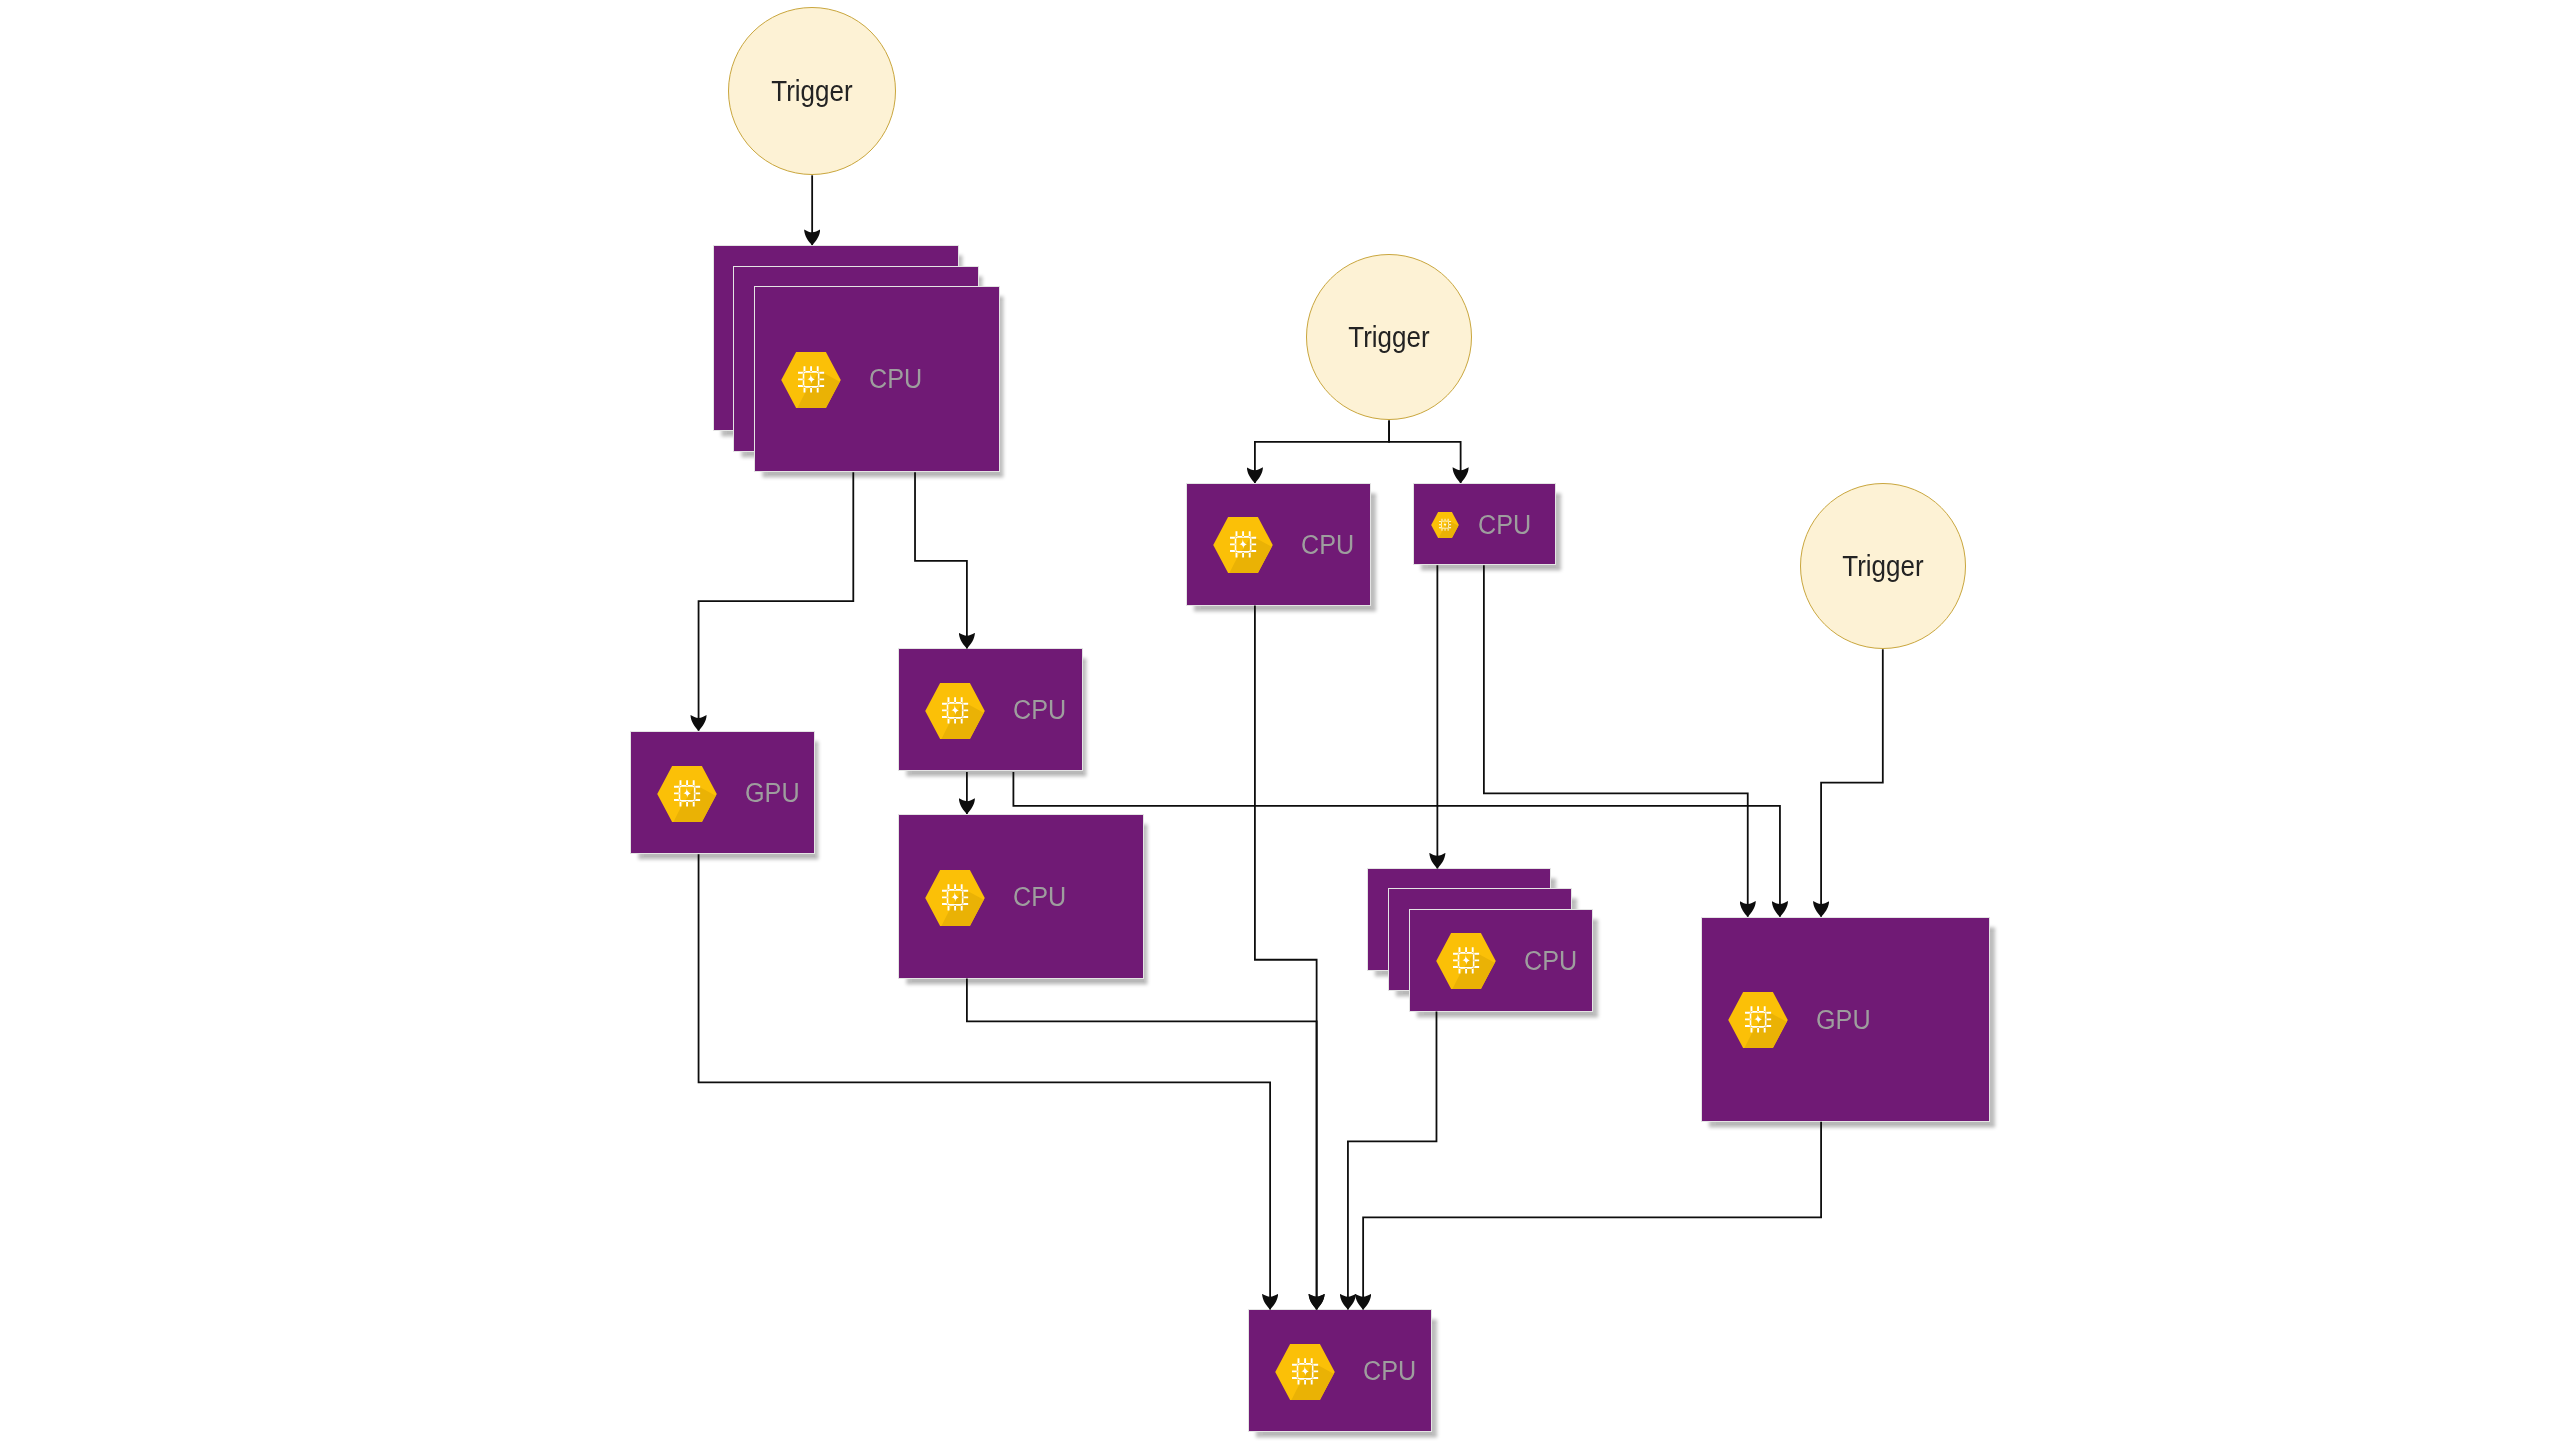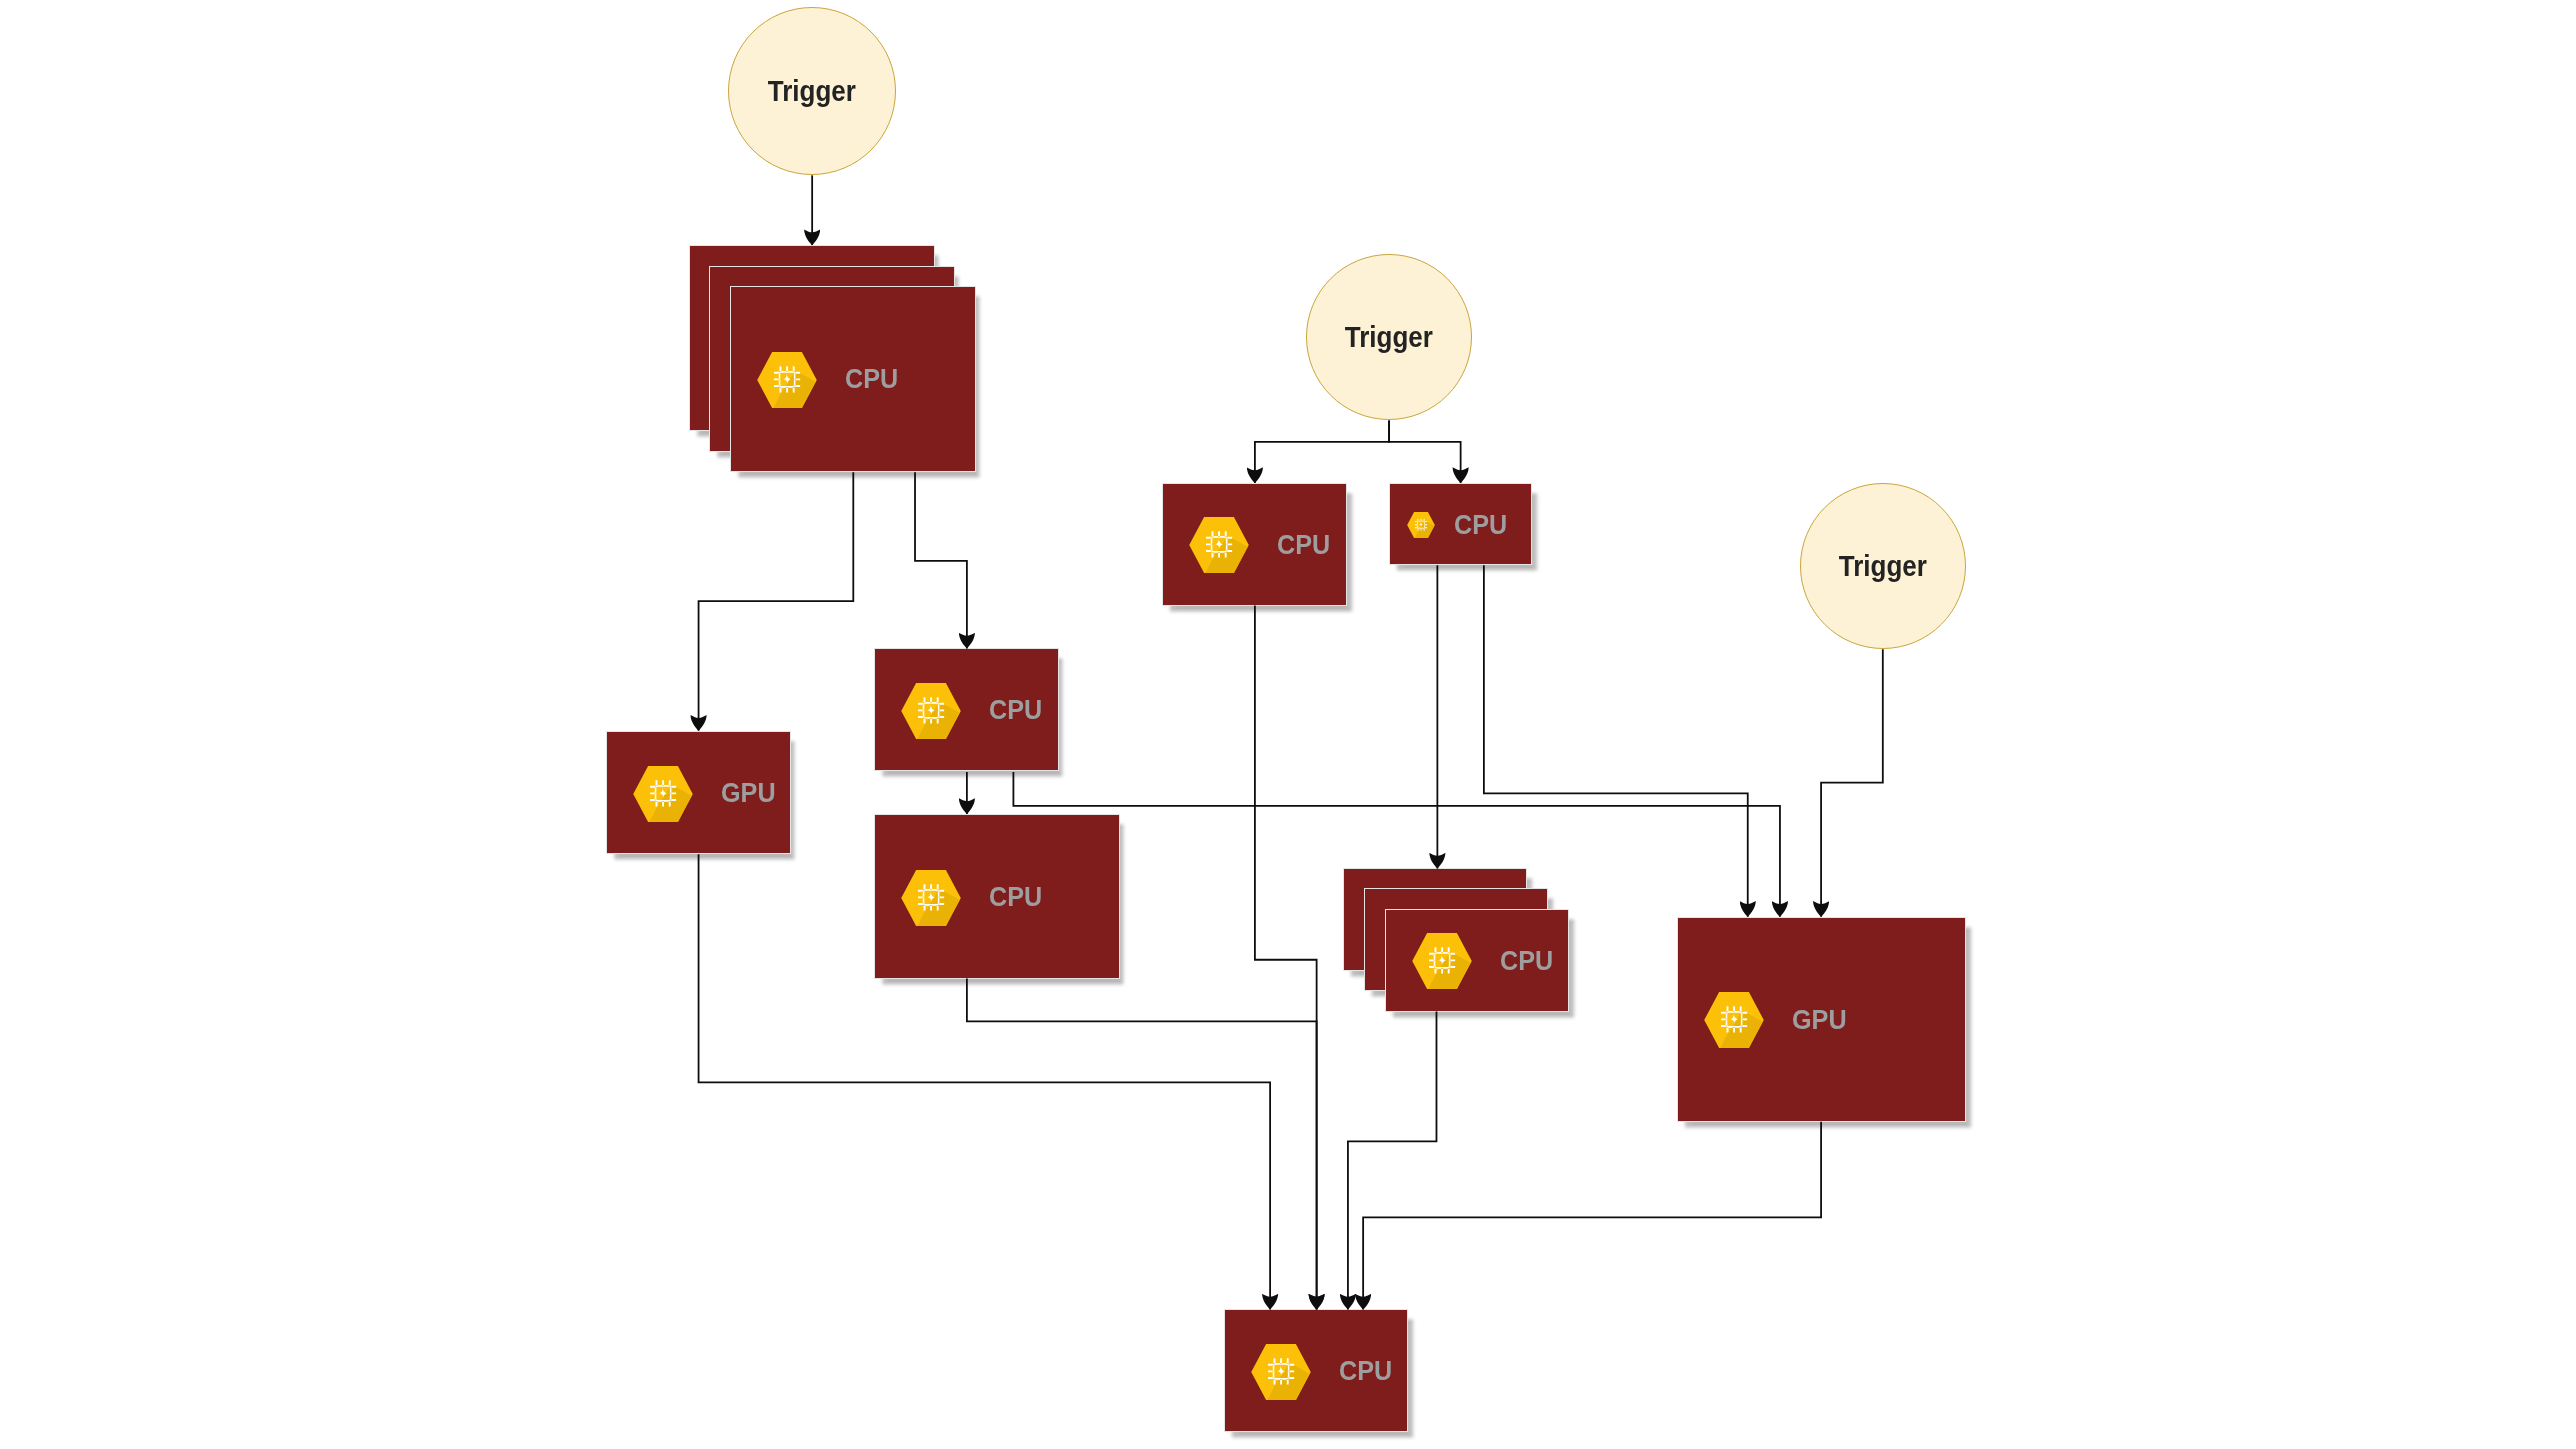--- a/index.html
+++ b/index.html
@@ -1,22 +1,22 @@
 <!DOCTYPE html>
 <html style="font-size:14.3px"><head>
 <meta charset="utf-8">
 <style>
   html,body{margin:0;padding:0;background:#ffffff;}
   body{width:2576px;height:1449px;overflow:hidden;
        font-family:"Liberation Sans",sans-serif;}
-  #stage{position:relative;width:2576px;height:1449px;background:#ffffff;font-weight:bold;}
+  #stage{position:relative;width:2576px;height:1449px;background:#ffffff;}
   #edges{position:absolute;left:0;top:0;width:2576px;height:1449px;pointer-events:none;z-index:50;}
   #nodes{position:absolute;left:0;top:0;width:2576px;height:1449px;}
-  .card{position:absolute;background:#7f1d1d;border:0.9px solid #e4e4e4;box-sizing:border-box;
-        box-shadow:6.3px 8px 3.6px -1.8px rgba(0,0,0,0.28);}
+  .card{position:absolute;background:#701a75;border:0.9px solid #e4e4e4;box-sizing:border-box;
+        box-shadow:6.3px 8px 3.6px -1.8px rgba(0,0,0,0.28);margin-left:24px;}
   .lbl{position:absolute;color:#9e9e9e;font-size:27px;line-height:27px;white-space:nowrap;
        transform:scaleX(0.933);transform-origin:0 50%;}
   .ico{position:absolute;line-height:0;}
   .trigger{position:absolute;border-radius:50%;background:#fdf2d5;border:0.9px solid #c9a63d;
            box-sizing:border-box;display:flex;align-items:center;justify-content:center;}
   .trigger span{color:#232323;font-size:30px;line-height:30px;display:inline-block;
        transform:scaleX(0.866);transform-origin:50% 50%;}
 </style>
 </head>
 <body>

